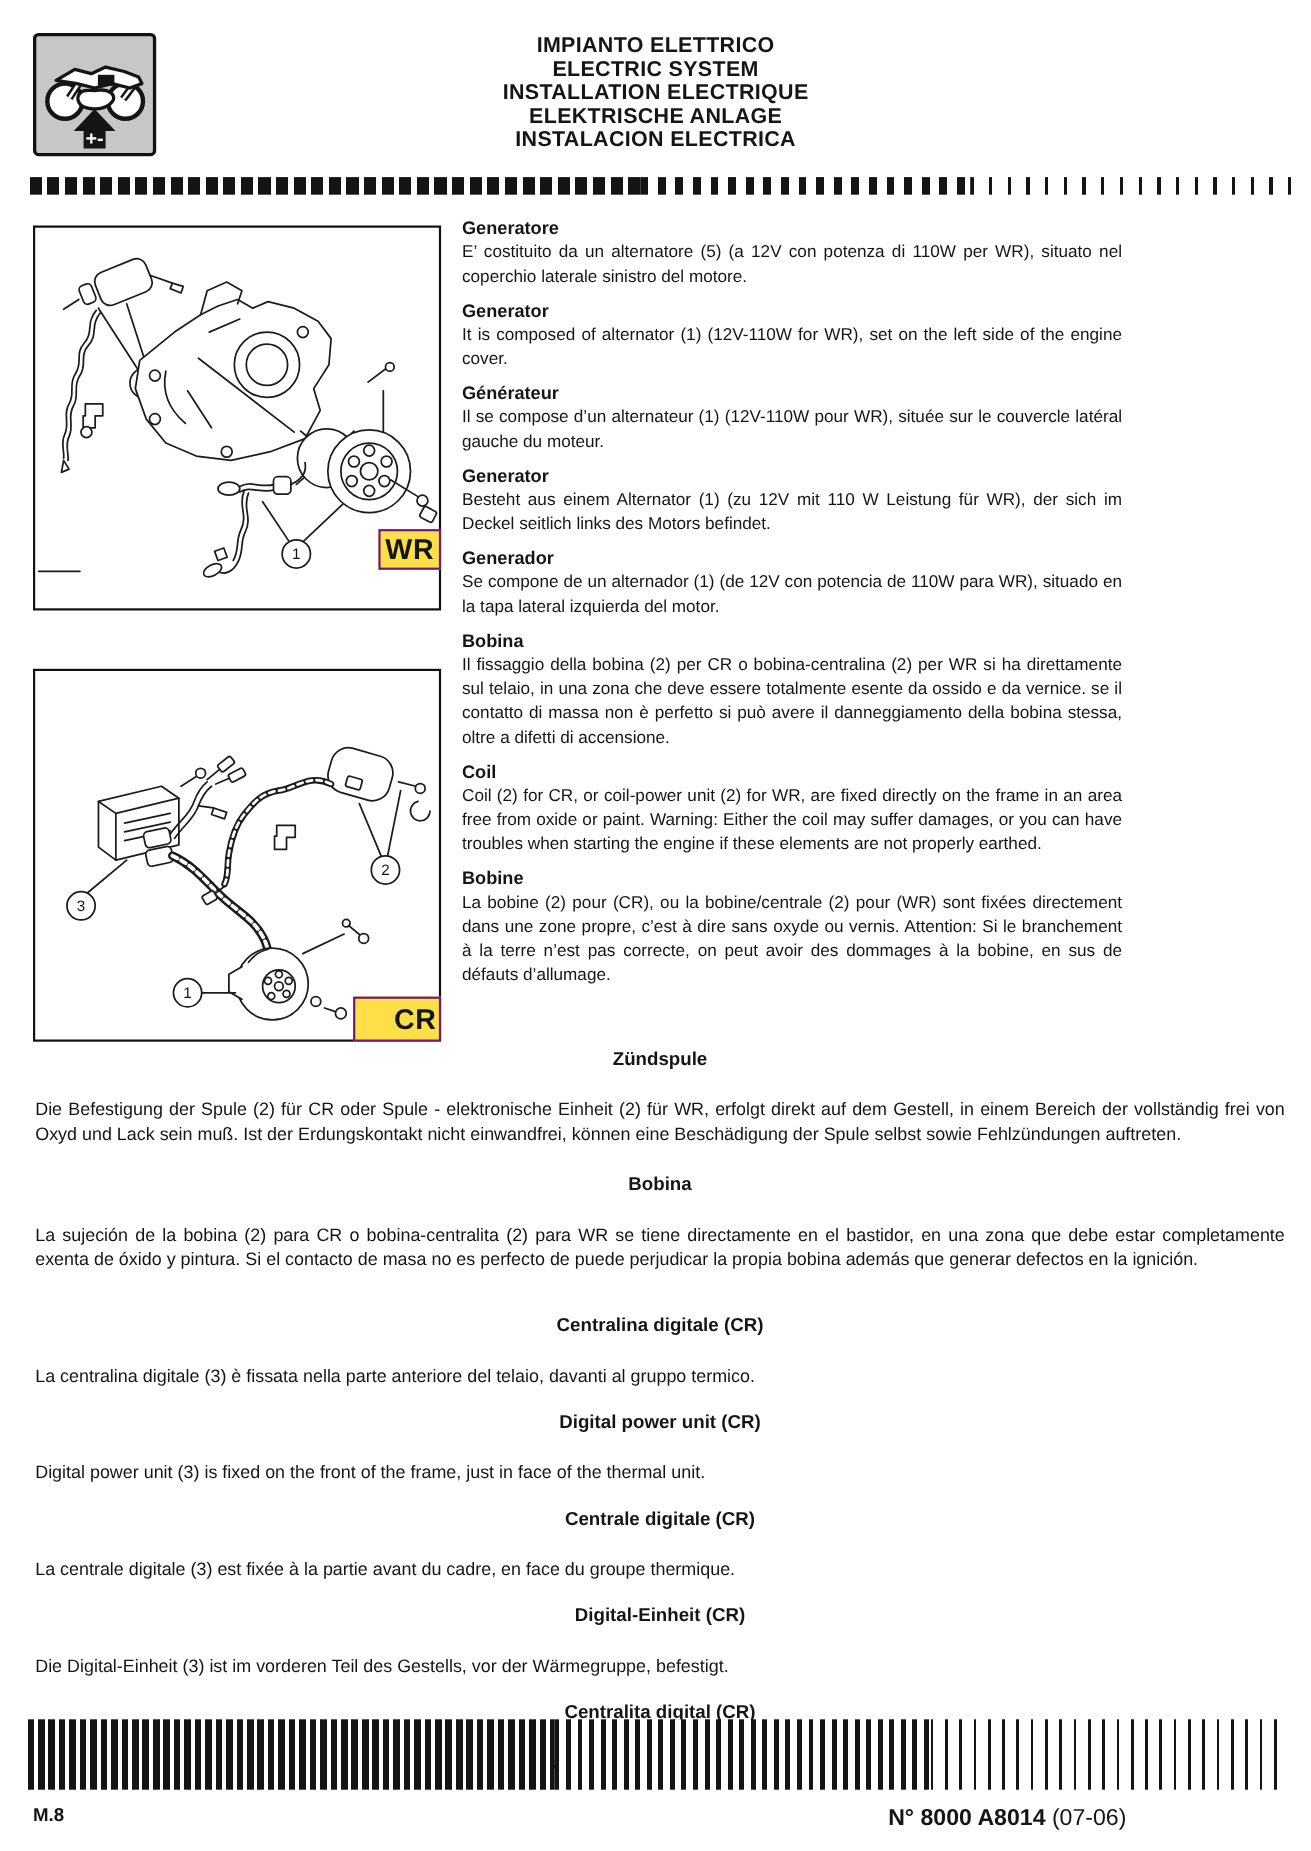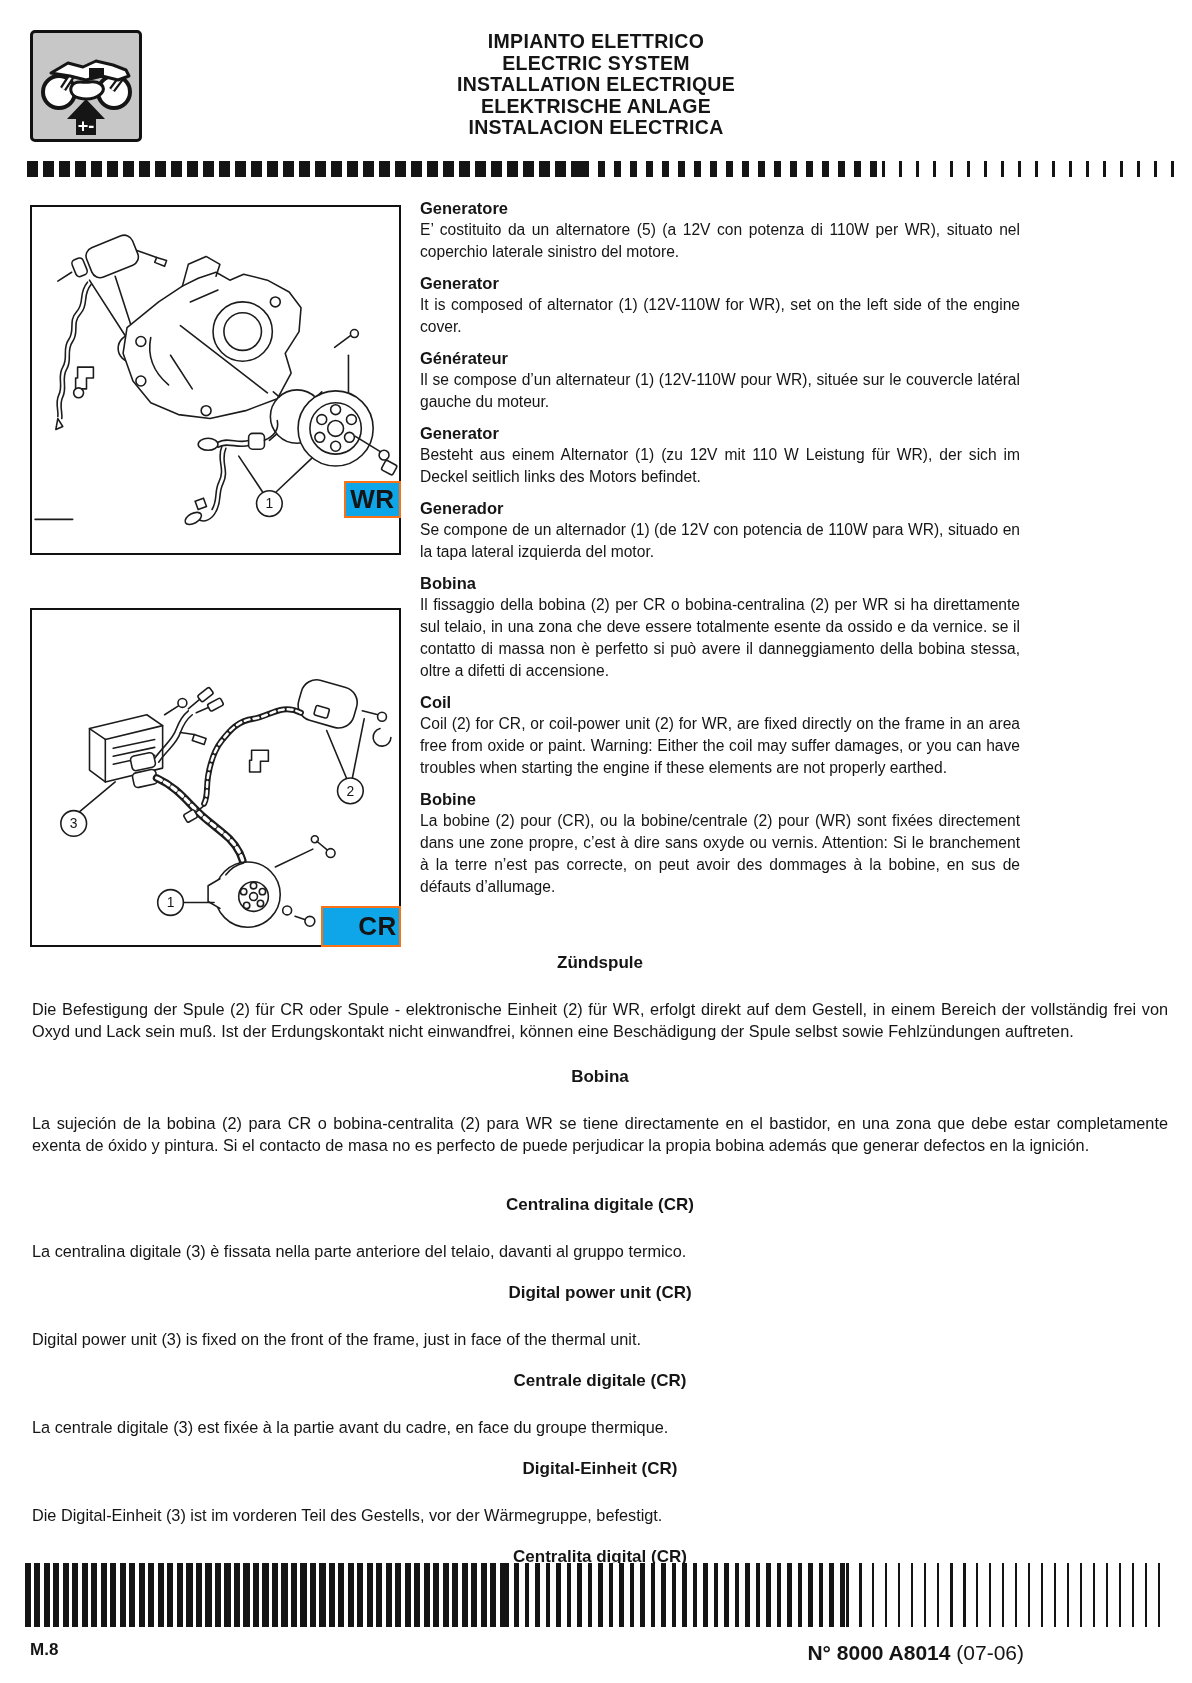--- a/index.html
+++ b/index.html
@@ -20,21 +20,21 @@
   .sep{position:absolute;left:27px;top:161px;width:1156px;height:16px;display:flex;}
   .sep .s1{width:48%;height:100%;background:repeating-linear-gradient(90deg,#141414 0 11px,transparent 11px 16px);}
   .sep .s2{width:26%;height:100%;background:repeating-linear-gradient(90deg,#141414 0 7px,transparent 7px 16px);}
   .sep .s3{width:26%;height:100%;background:repeating-linear-gradient(90deg,#141414 0 3px,transparent 3px 17px);}
   
   .figure{position:absolute;border:2px solid #111;background:#fff;box-sizing:border-box;}
   #fig-wr{left:30px;top:205px;width:371px;height:350px;}
   #fig-cr{left:30px;top:608px;width:371px;height:339px;}
   .figure svg{width:100%;height:100%;display:block;}
   .fig-label{
-    position:absolute;right:-2px;background:#0ea5e9;border:2px solid #f97316;
+    position:absolute;right:-2px;background:#fde047;border:2px solid #701a75;
     font-weight:bold;font-size:26px;display:flex;align-items:center;justify-content:center;
     box-sizing:border-box;letter-spacing:.5px;
   }
   #fig-wr .fig-label{width:57px;height:37px;bottom:35px;}
   #fig-cr .fig-label{width:80px;height:41px;bottom:-2px;padding-left:33px;}
   .callout-num{font-size:14px;font-weight:normal;fill:#151515;text-anchor:middle;font-family:"Liberation Sans",sans-serif;}
   
   .col-right{position:absolute;left:420px;top:197px;width:600px;}
   .full-block{position:absolute;left:32px;top:952px;width:1136px;}
   .section{margin:0 0 9px 0;}

